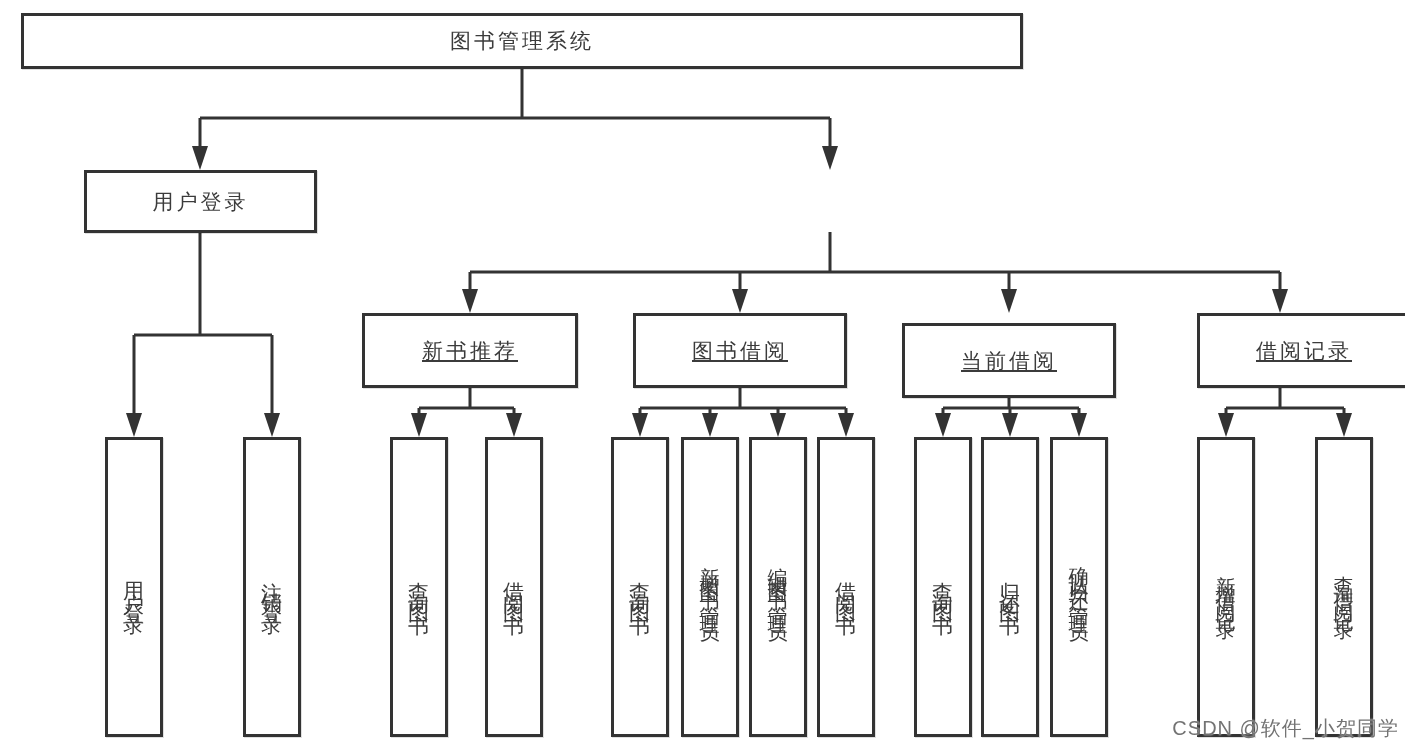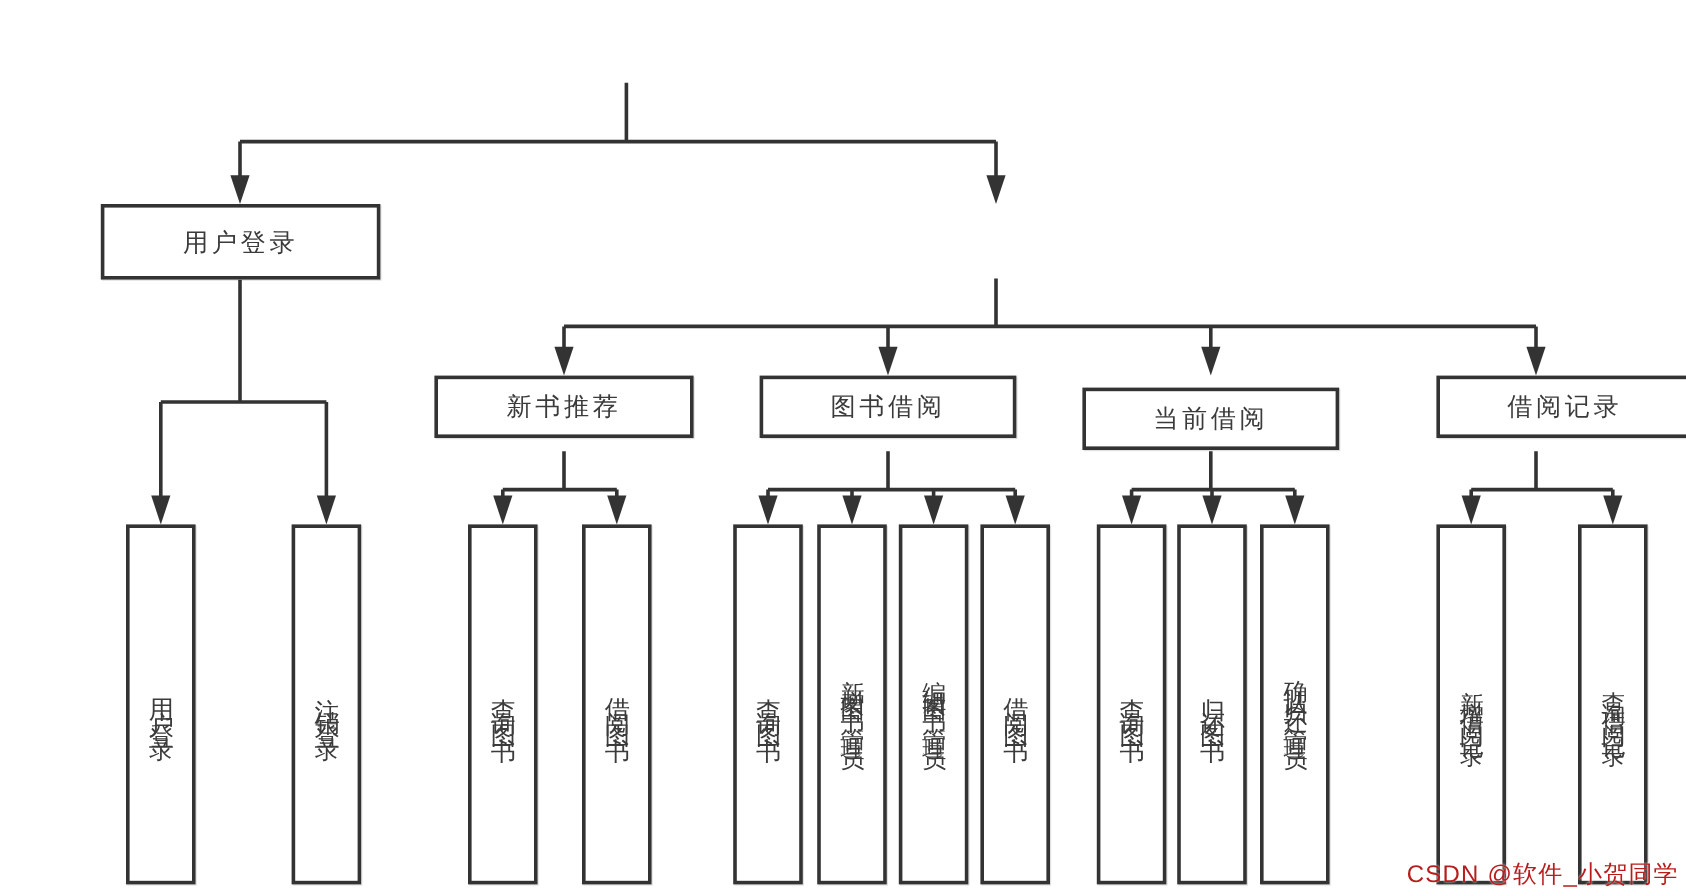--- a/index.html
+++ b/index.html
@@ -43,21 +43,21 @@
     font-size: 21px;
     letter-spacing: 11px;
     line-height: 1;
     width: 58px;
     height: 300px;
     top: 437px;
   }
   .root-box   { left: 21px;  top: 13px;  width: 1002px; height: 56px; }
   .lvl2-a     { left: 84px;  top: 170px; width: 233px;  height: 63px; }
   .lvl2-b     { left: 712px; top: 170px; width: 236px;  height: 62px; }
-  .lvl3       { top: 313px;  height: 52px; }
+  .lvl3       { top: 313px;  height: 75px; text-decoration: underline; }
   .lvl3-a     { left: 362px;  width: 216px; }
   .lvl3-b     { left: 633px;  width: 214px; text-align: right; }
   .lvl3-c     { left: 902px;  width: 214px; margin-top: 10px; }
   .lvl3-d     { left: 1173px; width: 214px; margin-left: 24px; }
   .leaf-1  { left: 105px; }
   .leaf-2  { left: 243px; }
   .leaf-3  { left: 390px; }
   .leaf-4  { left: 485px; }
   .leaf-5  { left: 611px; }
   .leaf-6  { left: 681px; letter-spacing: 8px; font-size: 20px; }
@@ -66,21 +66,21 @@
   .leaf-9  { left: 914px; }
   .leaf-10 { left: 981px; }
   .leaf-11 { left: 1050px; letter-spacing: 8px; font-size: 20px; }
   .leaf-12 { left: 1197px; letter-spacing: 9px; font-size: 20px; }
   .leaf-13 { left: 1315px; letter-spacing: 9px; font-size: 20px; }
   .watermark {
     position: absolute;
     right: 6px;
     top: 715px;
     font-size: 20px;
-    color: #b91c1c;
+    color: #737373;
     letter-spacing: 1px;
     white-space: nowrap;
     text-shadow: 0 0 2px #ffffff;
   }
 </style>
 </head>
 <body>
 
 <div class="canvas">
 
@@ -117,20 +117,23 @@
       <polygon points="770,413 786,413 778,437"></polygon>
       <polygon points="838,413 854,413 846,437"></polygon>
       <polygon points="935,413 951,413 943,437"></polygon>
       <polygon points="1002,413 1018,413 1010,437"></polygon>
       <polygon points="1071,413 1087,413 1079,437"></polygon>
       <polygon points="1218,413 1234,413 1226,437"></polygon>
       <polygon points="1336,413 1352,413 1344,437"></polygon>
     </g>
   </svg>
 
+  <div class="node hbox root-box">
+    <span>图书管理系统</span>
+  </div>
 
   <div class="node hbox lvl2-a">
     <span>用户登录</span>
   </div>
 
   <div class="node hbox lvl3 lvl3-a">
     <span>新书推荐</span>
   </div>
   <div class="node hbox lvl3 lvl3-b">
     <span>图书借阅</span>

